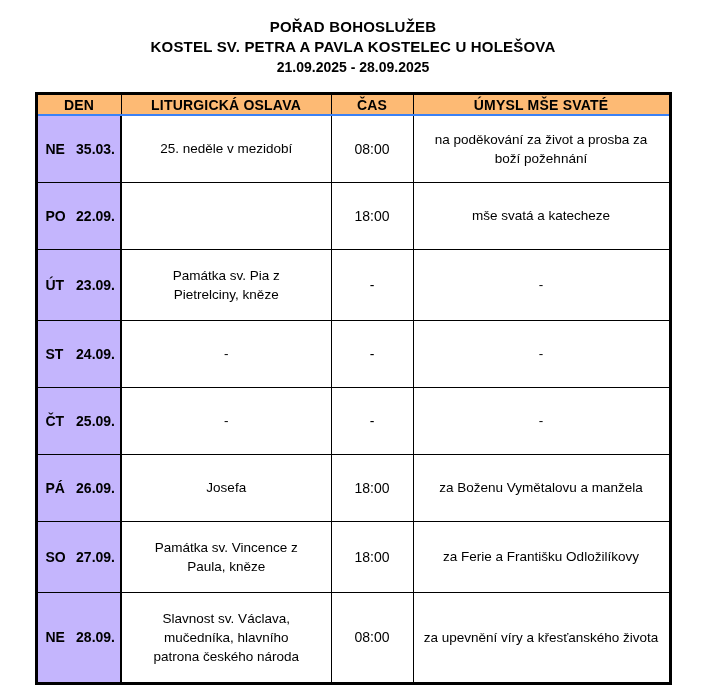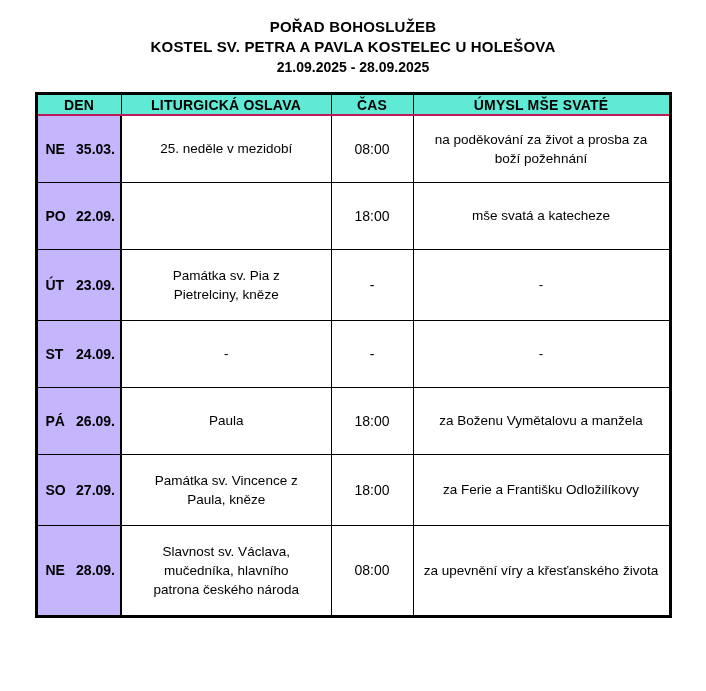--- a/index.html
+++ b/index.html
@@ -38,26 +38,26 @@
     table-layout: fixed;
     border: 3px solid #000000;
   }
   .schedule th,
   .schedule td {
     border: 1.5px solid #000000;
     text-align: center;
     vertical-align: middle;
   }
   .schedule thead th {
-    background: #5eead4;
+    background: #fdba74;
     font-size: 14px;
     font-weight: bold;
     height: 19px;
     padding: 0;
-    border-bottom: 2px solid #be185d;
+    border-bottom: 2px solid #3b82f6;
     letter-spacing: 0.2px;
   }
   .schedule tbody tr {
     height: 67px;
   }
   td.day-cell {
     background: #c4b5fd;
     font-weight: bold;
     font-size: 14px;
     border-right: 2px solid #000000;
@@ -151,25 +151,36 @@
             <span>24.09.</span>
           </div>
         </td>
         <td class="celebration-cell">-</td>
         <td class="time-cell">-</td>
         <td class="intention-cell">-</td>
       </tr>
       <tr>
         <td class="day-cell">
           <div class="day-inner">
+            <span>ČT</span>
+            <span>25.09.</span>
+          </div>
+        </td>
+        <td class="celebration-cell">-</td>
+        <td class="time-cell">-</td>
+        <td class="intention-cell">-</td>
+      </tr>
+      <tr>
+        <td class="day-cell">
+          <div class="day-inner">
             <span>PÁ</span>
             <span>26.09.</span>
           </div>
         </td>
-        <td class="celebration-cell">Paula</td>
+        <td class="celebration-cell">Josefa</td>
         <td class="time-cell">18:00</td>
         <td class="intention-cell">za Boženu Vymětalovu a manžela</td>
       </tr>
       <tr>
         <td class="day-cell">
           <div class="day-inner">
             <span>SO</span>
             <span>27.09.</span>
           </div>
         </td>

